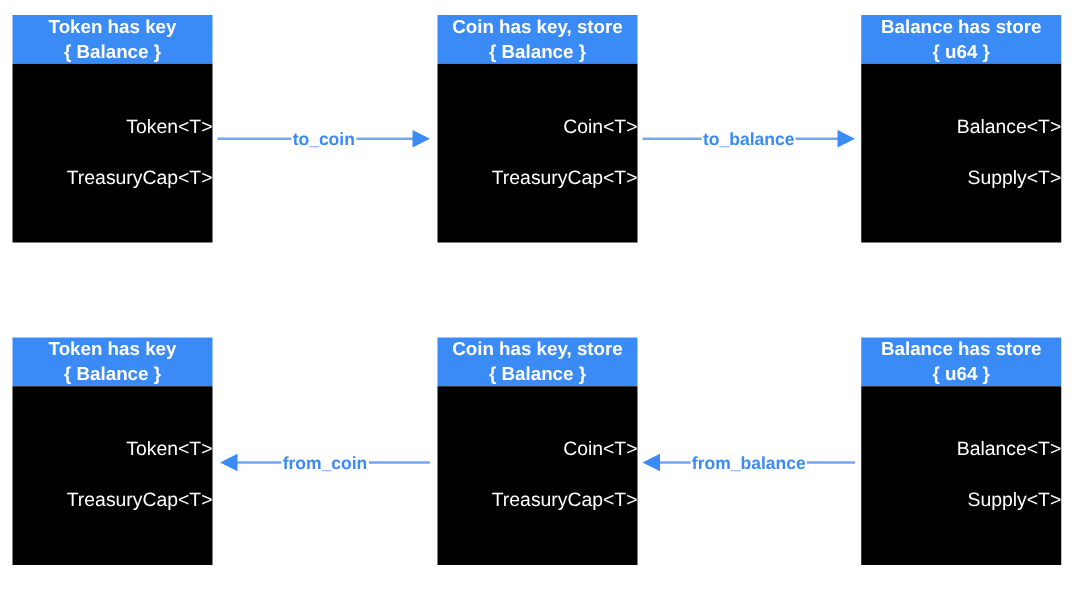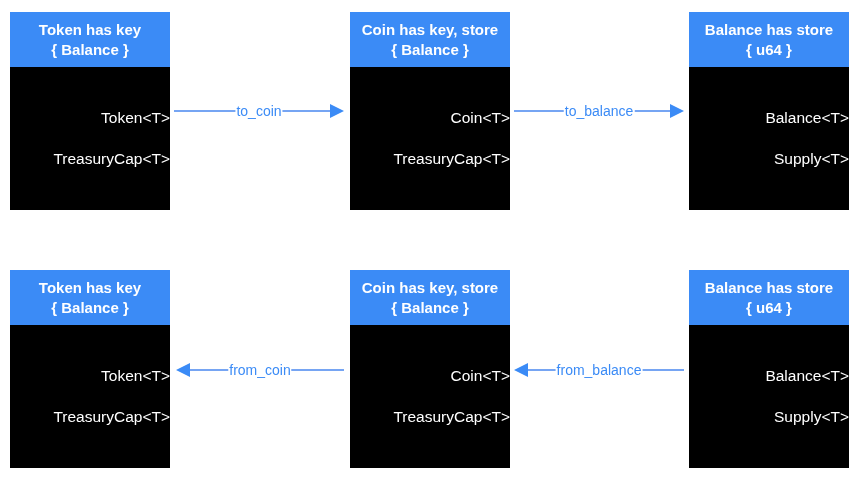--- a/index.html
+++ b/index.html
@@ -10,21 +10,21 @@
     background: #ffffff;
     font-family: "Liberation Sans", sans-serif;
     overflow: hidden;
   }
   .box {
     position: absolute;
     width: 160px;
     height: 198px;
   }
   .box-header {
-    height: 55px;
+    height: 39px;
     background: #3b8bf6;
     color: #ffffff;
     display: flex;
     flex-direction: column;
     align-items: center;
     justify-content: center;
     font-size: 15px;
     font-weight: 700;
     line-height: 20px;
     text-align: center;
@@ -46,20 +46,21 @@
   .r1c1 { left: 10px;  top: 12px; }
   .r1c2 { left: 350px; top: 12px; }
   .r1c3 { left: 689px; top: 12px; }
   .r2c1 { left: 10px;  top: 270px; }
   .r2c2 { left: 350px; top: 270px; }
   .r2c3 { left: 689px; top: 270px; }
 
   .arrow {
     position: absolute;
     height: 14px;
+    font-weight: bold;
   }
   .a-r1a1 { left: 174px; top: 104px; width: 170px; }
   .a-r1a2 { left: 514px; top: 104px; width: 170px; }
   .a-r2a1 { left: 176px; top: 363px; width: 168px; }
   .a-r2a2 { left: 514px; top: 363px; width: 170px; }
 
   .arrow-line {
     position: absolute;
     top: 6px;
     height: 2px;

